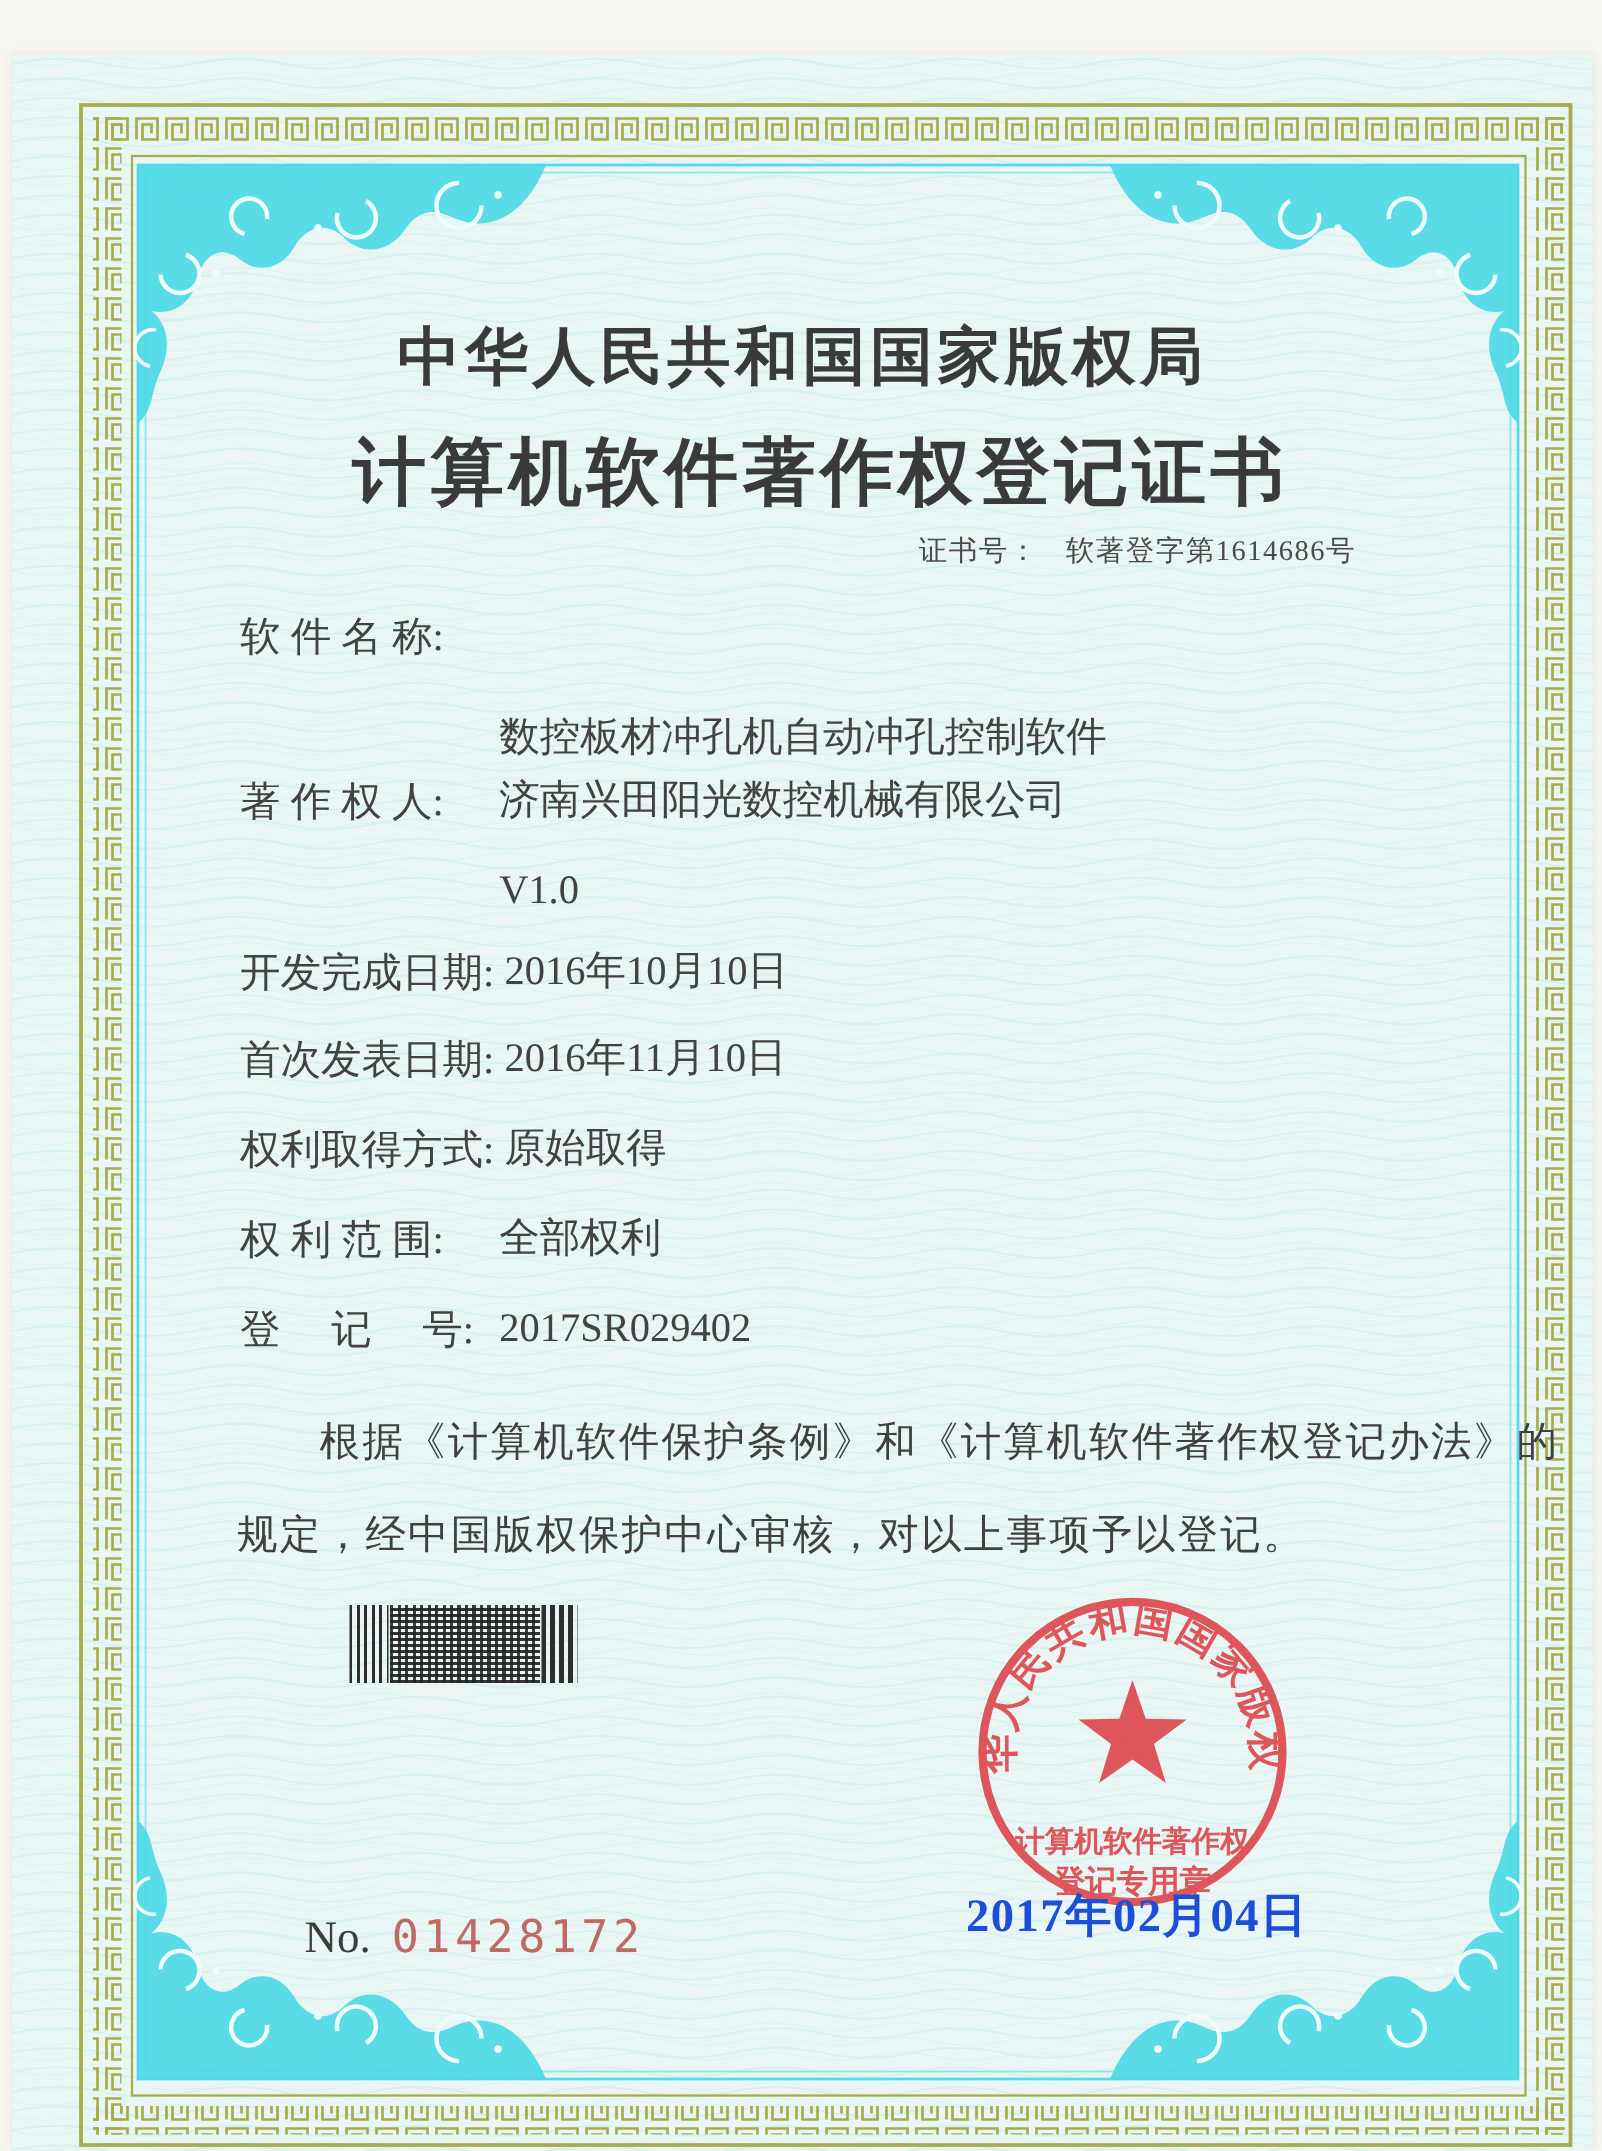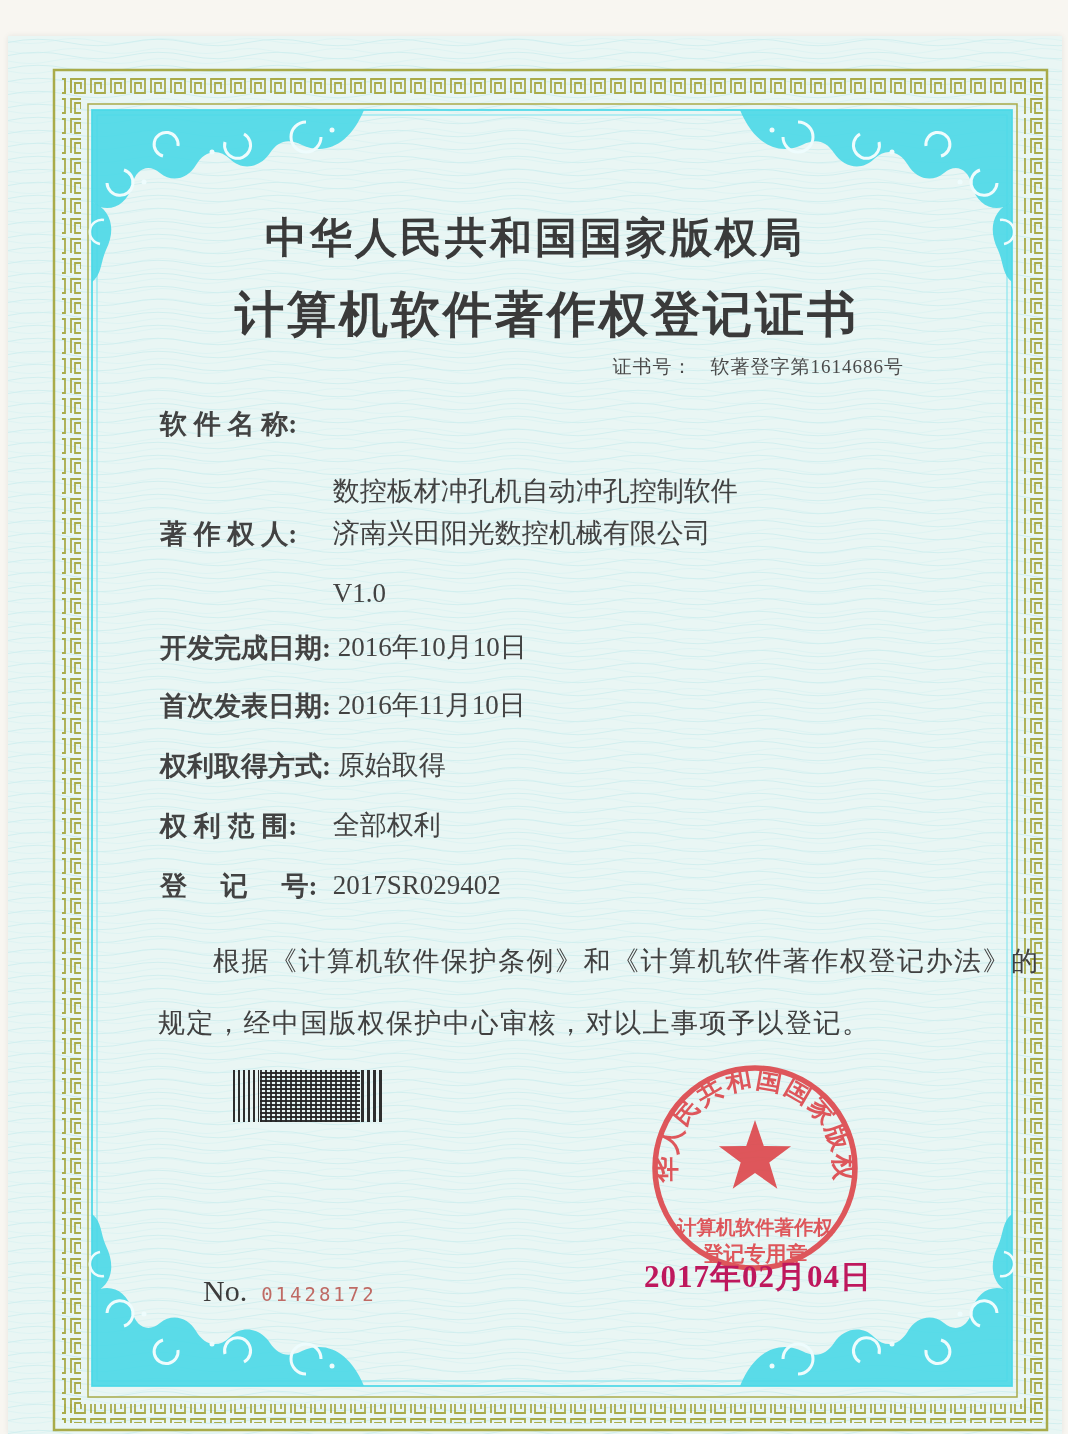--- a/index.html
+++ b/index.html
@@ -22,44 +22,44 @@
   }
   .subtitle{
     top:246px;left:12px;width:1054px;text-align:center;
     font-size:49px;font-weight:bold;letter-spacing:3px;color:#3a3a3a;
   }
   .certno{
     top:318px;right:158px;font-size:19px;color:#4a4a4a;letter-spacing:1px;white-space:pre;margin-left:48px;
   }
   .certno .gap{display:inline-block;width:18px;}
   .fieldrow{position:absolute;left:152px;width:880px;font-size:27px;color:#424242;}
-  .fieldrow .lbl{display:inline-block;min-width:166px;white-space:pre;vertical-align:top;font-weight:bold;}
+  .fieldrow .lbl{display:inline-block;min-width:166px;white-space:pre;vertical-align:top;}
   .fieldrow .valwrap{display:inline-block;vertical-align:top;line-height:34px;white-space:pre;}
   .para{position:absolute;font-size:27px;color:#404040;letter-spacing:1.5px;white-space:pre;}
   .barcode{
     position:absolute;left:225px;top:1034px;width:152px;height:52px;
     background-color:transparent;
     background-image:
       repeating-linear-gradient(90deg,#2e2e2e 0 2px,rgba(0,0,0,0) 2px 5px),
       repeating-linear-gradient(90deg,#2e2e2e 0 3px,rgba(0,0,0,0) 3px 6px),
       repeating-linear-gradient(0deg,rgba(35,35,35,.92) 0 2px,rgba(0,0,0,0) 2px 4px),
       repeating-linear-gradient(90deg,rgba(35,35,35,.88) 0 2px,rgba(0,0,0,0) 2px 5px);
     background-size:26px 100%,24px 100%,100px 100%,100px 100%;
     background-position:0 0,100% 0,27px 0,27px 0;
     background-repeat:no-repeat;
   }
   .stamp{position:absolute;left:631px;top:1016px;width:232px;height:232px;opacity:.88;}
   .stamp-date{
     position:absolute;left:600px;top:1220px;width:300px;text-align:center;
-    font-size:31px;color:#be185d;letter-spacing:1px;font-weight:bold;
+    font-size:31px;color:#1d4ed8;letter-spacing:1px;font-weight:bold;
   }
   .serial{position:absolute;left:195px;top:1238px;font-size:30px;color:#3c3c3c;}
   .serial .num{
     font-family:"DejaVu Sans Mono","Liberation Mono",monospace;
-    font-size:19px;letter-spacing:3px;margin-left:14px;
+    font-size:30px;letter-spacing:3px;margin-left:14px;
   }
 </style>
 </head>
 <body>
 
 <div class="paper">
 
   <svg class="deco" viewBox="0 0 1054 1398">
     <defs>
       <pattern id="wave1" width="120" height="13" patternUnits="userSpaceOnUse">

